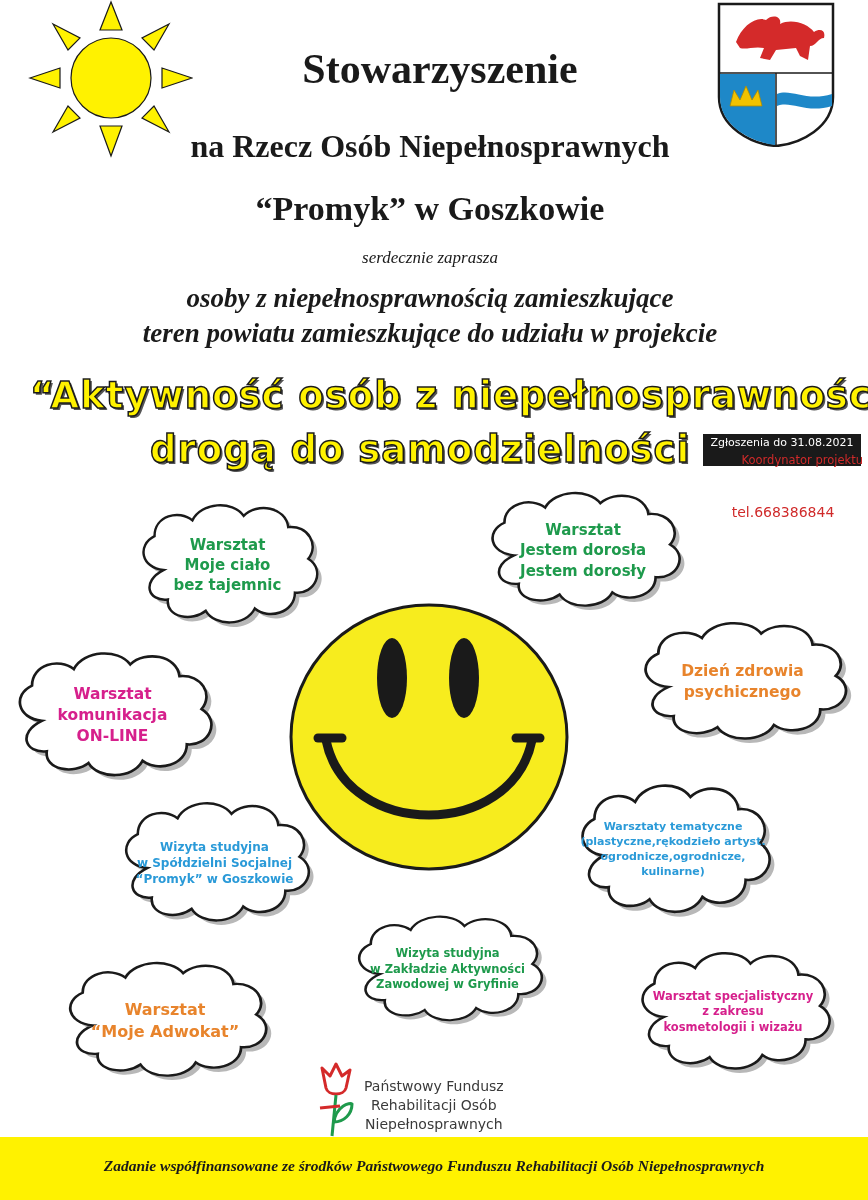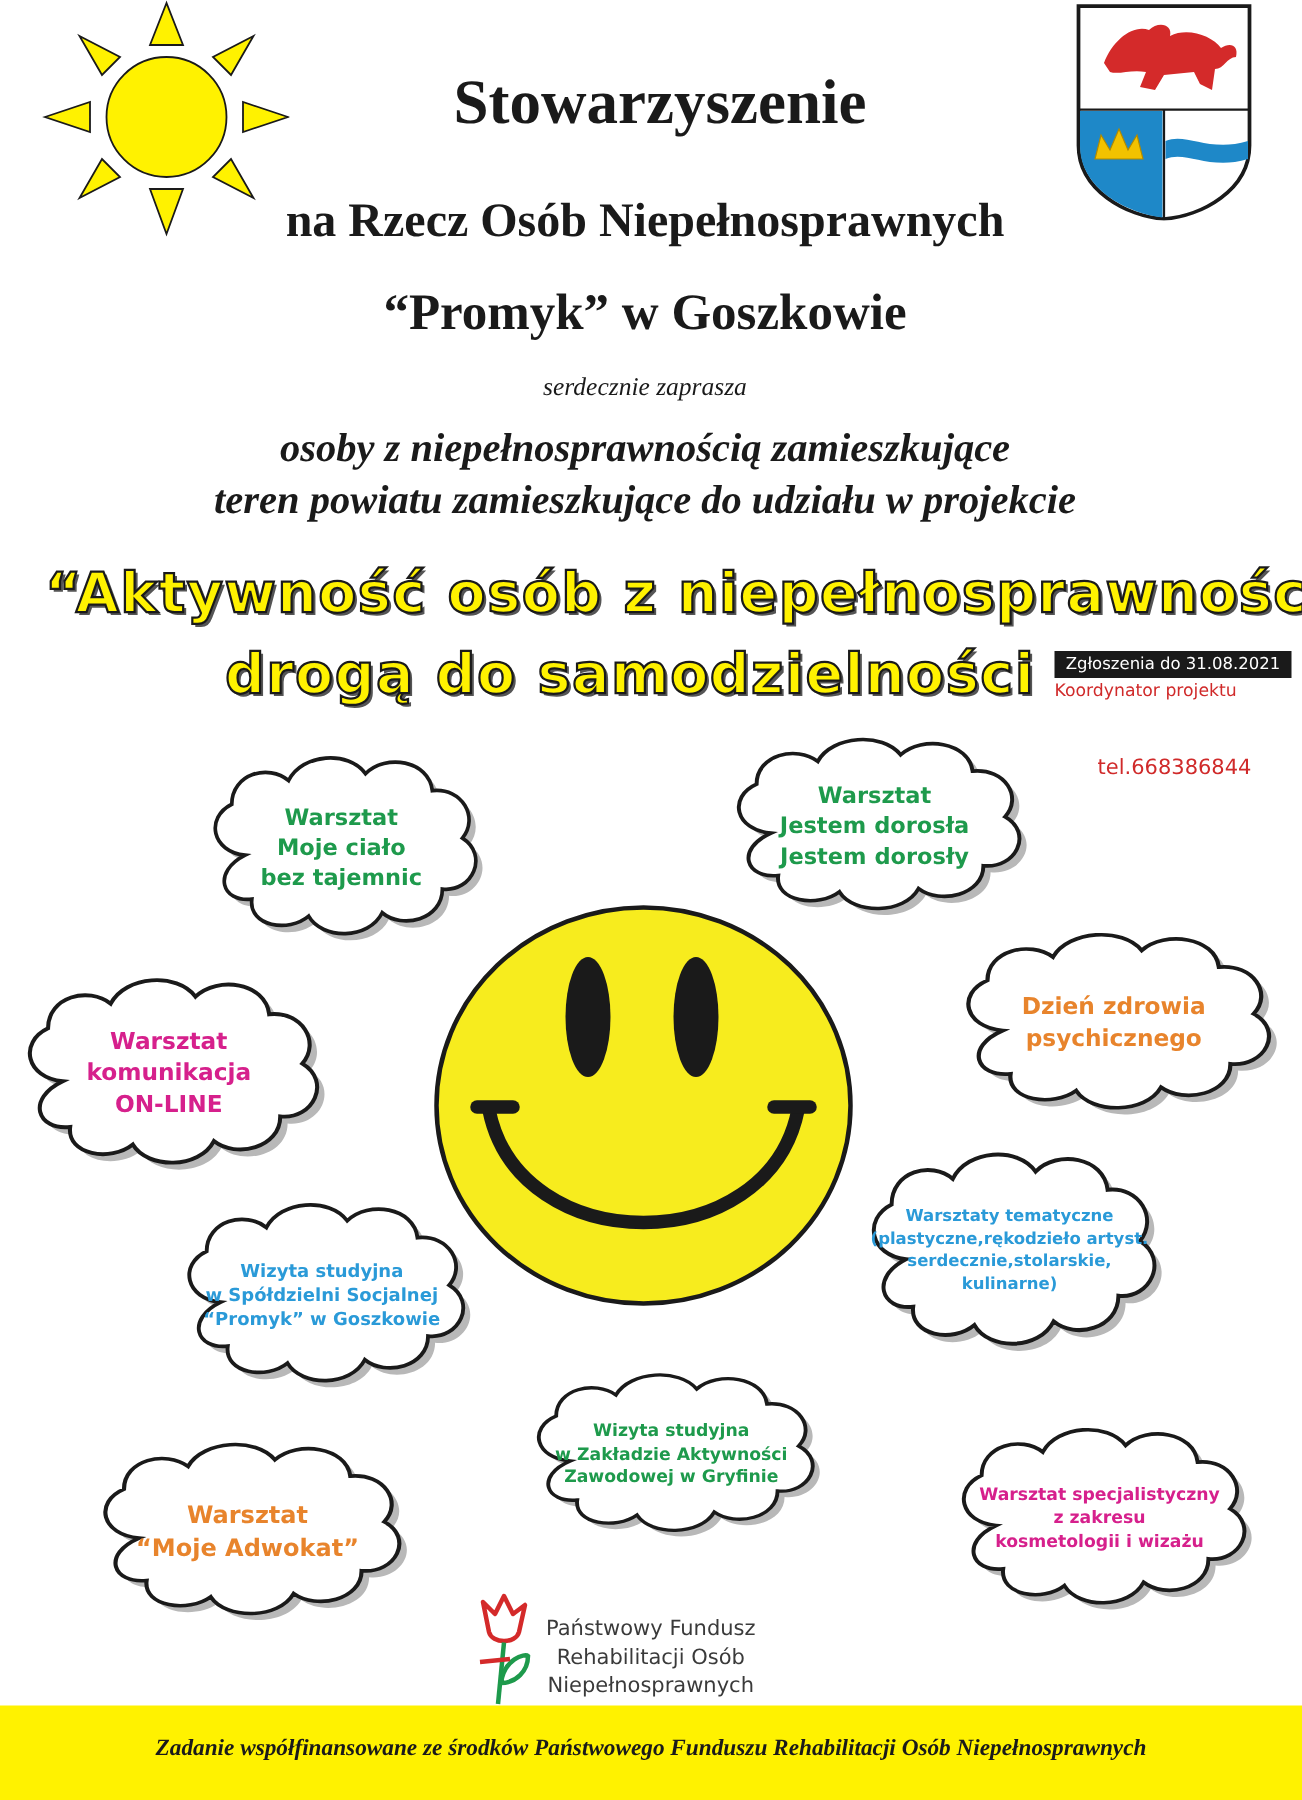--- a/index.html
+++ b/index.html
@@ -60,22 +60,22 @@
 <div class="abs serif-title" style="left:220px; top:45px; width:440px; font-size:42px;">Stowarzyszenie</div>
 <div class="abs serif-title" style="left:100px; top:128px; width:660px; font-size:32px;">na Rzecz Osób Niepełnosprawnych</div>
 <div class="abs serif-title" style="left:180px; top:190px; width:500px; font-size:34px;">“Promyk” w Goszkowie</div>
 <div class="abs" style="left:230px; top:248px; width:400px; text-align:center; font-family:'Liberation Serif',serif; font-style:italic; font-size:17px; color:#1a1a1a;">serdecznie zaprasza</div>
 <div class="abs italic-line" style="left:60px; top:283px; width:740px; font-size:27px;font-family:Liberation Serif, serif;">osoby z niepełnosprawnością zamieszkujące</div>
 <div class="abs italic-line" style="left:60px; top:318px; width:740px; font-size:27px;">teren powiatu zamieszkujące do udziału w projekcie</div>
 
 <div class="abs project-title" style="left:30px; top:374px; width:810px; font-size:37px;">“Aktywność osób z niepełnosprawnością</div>
 <div class="abs project-title" style="left:150px; top:428px; width:560px; font-size:37px;">drogą do samodzielności ”</div>
 
-<div class="abs deadline" style="left:703px; top:434px; width:158px; height:18px; line-height:18px; background:#1a1a1a; color:#ffffff; font-size:11px; text-align:center;">Zgłoszenia do 31.08.2021</div>
-<div class="abs deadline" style="left:703px; top:453px; width:160px; text-align:left; color:#d02a2a; font-size:11.5px;">Koordynator projektu</div>
+<div class="abs deadline" style="left:703px; top:434px; width:158px; height:32px; line-height:18px; background:#1a1a1a; color:#ffffff; font-size:11px; text-align:center;">Zgłoszenia do 31.08.2021</div>
+<div class="abs deadline" style="left:703px; top:453px; width:160px; text-align:right; color:#d02a2a; font-size:11.5px;">Koordynator projektu</div>
 <div class="abs deadline" style="left:703px; top:472px; width:160px; text-align:center; color:#d02a2a; font-size:14px;margin-top:32px;">tel.668386844</div>
 
 <div class="abs" style="left:284px; top:600px; width:290px; height:275px;">
   <svg width="290" height="275" viewBox="0 0 290 275">
     <ellipse cx="145" cy="137" rx="138" ry="132" fill="#f7ec1e" stroke="#1a1a1a" stroke-width="3"></ellipse>
     <ellipse cx="108" cy="78" rx="15" ry="40" fill="#1a1a1a"></ellipse>
     <ellipse cx="180" cy="78" rx="15" ry="40" fill="#1a1a1a"></ellipse>
     <path d="M42,140 C62,240 228,240 248,140" fill="none" stroke="#1a1a1a" stroke-width="9" stroke-linecap="round"></path>
     <line x1="34" y1="138" x2="58" y2="138" stroke="#1a1a1a" stroke-width="9" stroke-linecap="round"></line>
     <line x1="232" y1="138" x2="256" y2="138" stroke="#1a1a1a" stroke-width="9" stroke-linecap="round"></line>
@@ -134,29 +134,29 @@
     <use href="#cloudPath" transform="translate(4,4)" fill="#b8b8b8"></use>
     <use href="#cloudPath" fill="#ffffff" stroke="#1a1a1a" stroke-width="2.2"></use>
   </svg>
   <div class="ctext" style="color:#2a9ad8; font-size:12px;">
     <span>Wizyta studyjna</span>
     <span>w Spółdzielni Socjalnej</span>
     <span>“Promyk” w Goszkowie</span>
   </div>
 </div>
 
-<div class="cloud" style="left:568px; top:764px; width:210px; height:140px;">
+<div class="cloud" style="left:568px; top:780px; width:210px; height:140px;">
   <svg width="210" height="140" viewBox="0 0 175 115" preserveAspectRatio="none">
     <use href="#cloudPath" transform="translate(4,4)" fill="#b8b8b8"></use>
     <use href="#cloudPath" fill="#ffffff" stroke="#1a1a1a" stroke-width="2.2"></use>
   </svg>
   <div class="ctext" style="color:#2a9ad8; font-size:11px;">
     <span>Warsztaty tematyczne</span>
     <span>(plastyczne,rękodzieło artyst.</span>
-    <span>serdecznie,stolarskie,</span>
+    <span>ogrodnicze,ogrodnicze,</span>
     <span>kulinarne)</span>
   </div>
 </div>
 
 <div class="cloud" style="left:345px; top:912px; width:205px; height:115px;">
   <svg width="205" height="115" viewBox="0 0 175 115" preserveAspectRatio="none">
     <use href="#cloudPath" transform="translate(4,4)" fill="#b8b8b8"></use>
     <use href="#cloudPath" fill="#ffffff" stroke="#1a1a1a" stroke-width="2.2"></use>
   </svg>
   <div class="ctext" style="color:#1e9a4c; font-size:11.5px;">

